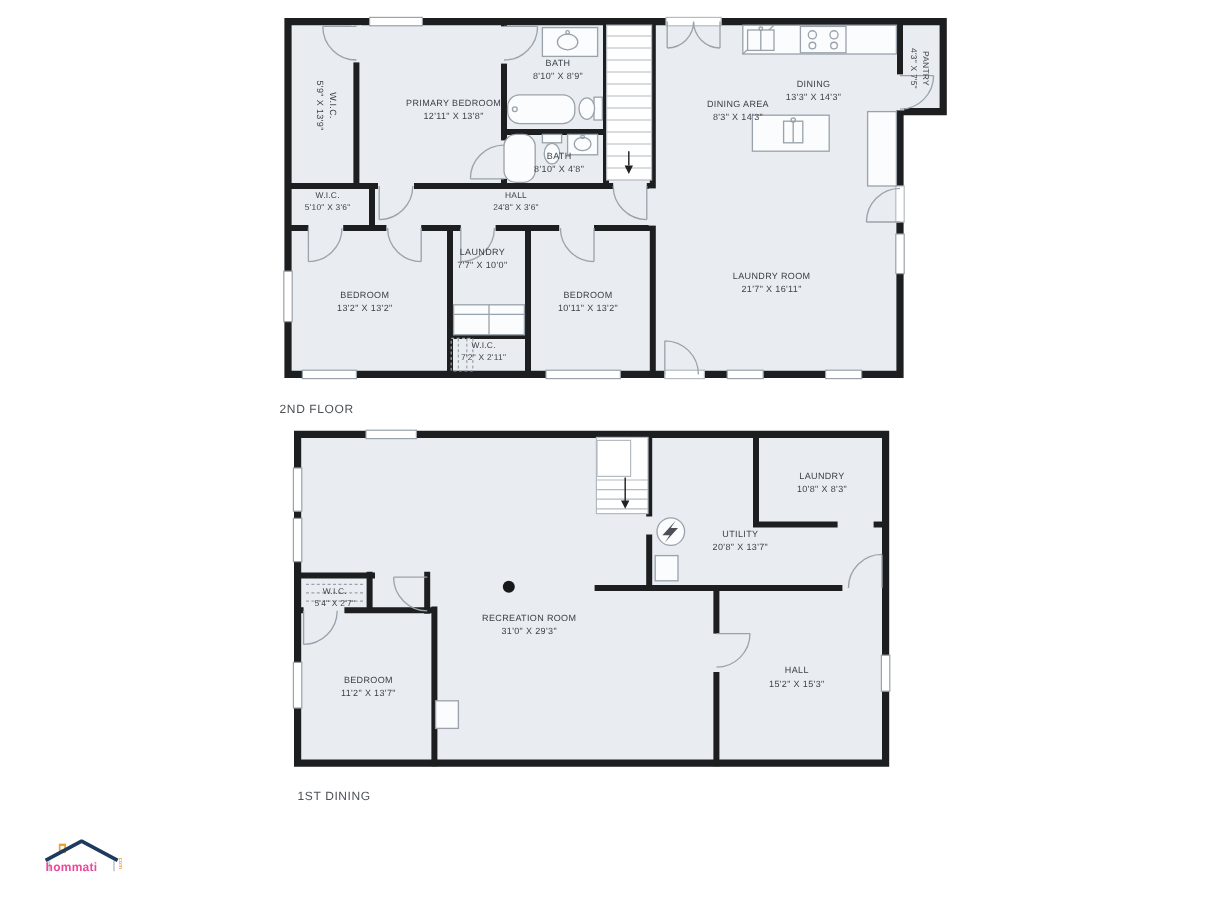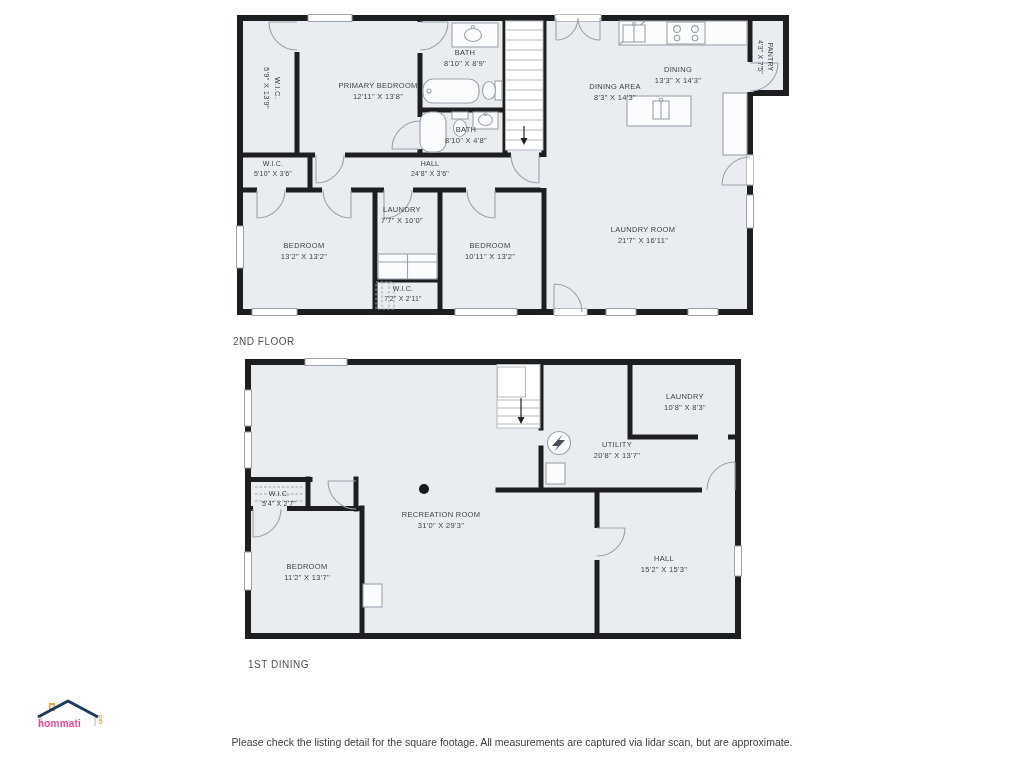--- a/index.html
+++ b/index.html
@@ -272,15 +272,14 @@
     <svg width="66" height="32" viewBox="0 0 66 32">
       <path d="M5,19 V28 M59,19 V28" stroke="#c9ced3" stroke-width="1.5" fill="none"></path>
       <rect x="13" y="5" width="6" height="8" fill="#f0a239"></rect>
       <rect x="14.5" y="7" width="3" height="3" fill="#ffffff"></rect>
       <path d="M2,19 L32,3 L62,19" stroke="#1c3b5e" stroke-width="3" fill="none" stroke-linejoin="round"></path>
     </svg>
     <span class="logo-text">hommati</span>
     <span class="logo-com">com</span>
   </div>
 
-  <div class="disclaimer">Please check the listing detail for the square footage. All measurements are captured via lidar scan, but are approximate.</div>
 
 </div>
 
 </body></html>

